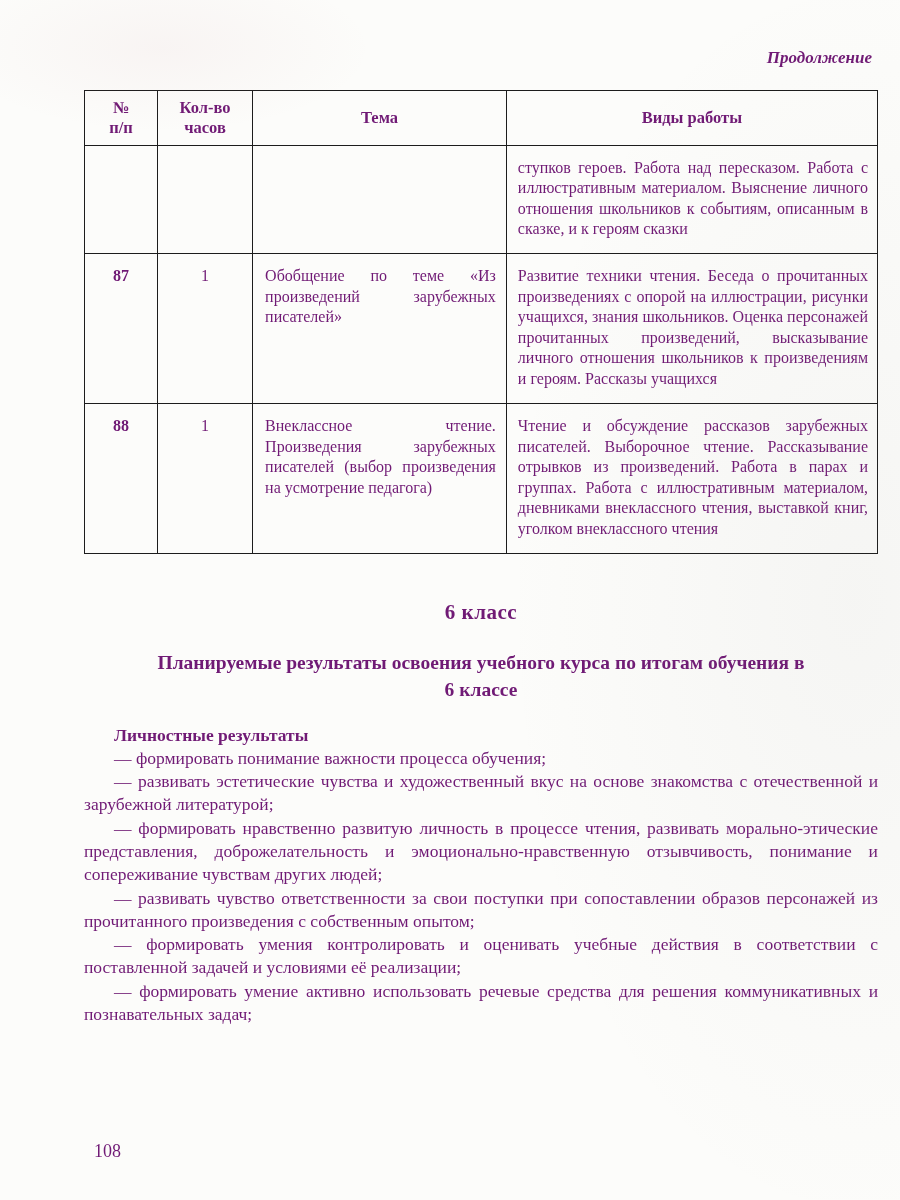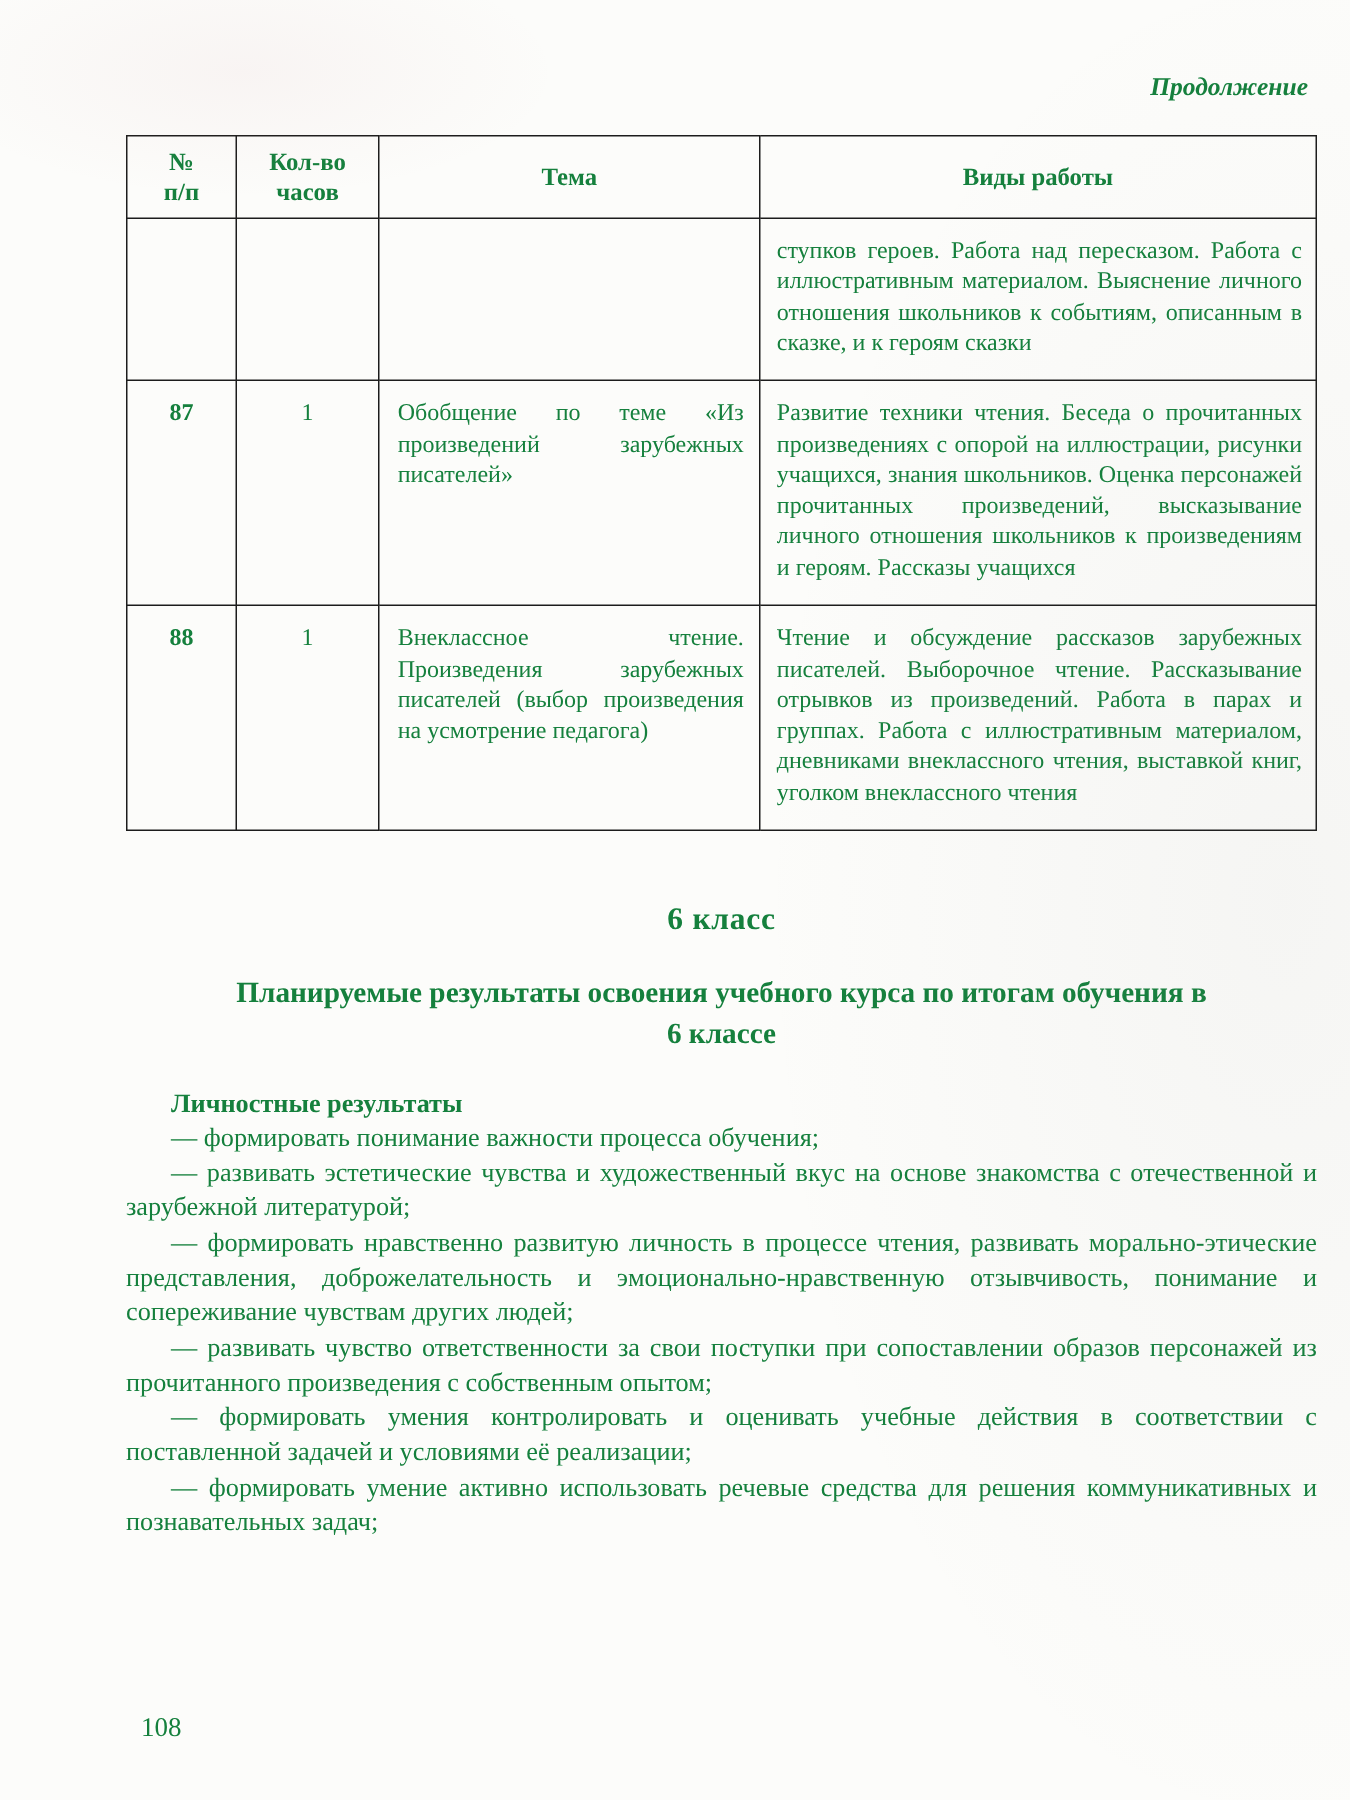--- a/index.html
+++ b/index.html
@@ -9,21 +9,21 @@
   }
   .page {
     position: relative;
     width: 900px;
     height: 1200px;
     margin: 0 auto;
     background: #fcfcfa;
     box-sizing: border-box;
     padding: 48px 22px 40px 84px;
     font-family: "Liberation Serif", "DejaVu Serif", serif;
-    color: #15803d;
+    color: #701a75;
     overflow: hidden;
   }
   
   .page::before {
     content: "";
     position: absolute;
     inset: 0;
     background:
       radial-gradient(ellipse 300px 120px at 18% 4%, rgba(190,120,130,0.06), transparent 70%),
       radial-gradient(ellipse 500px 900px at 95% 50%, rgba(120,120,120,0.05), transparent 70%);

